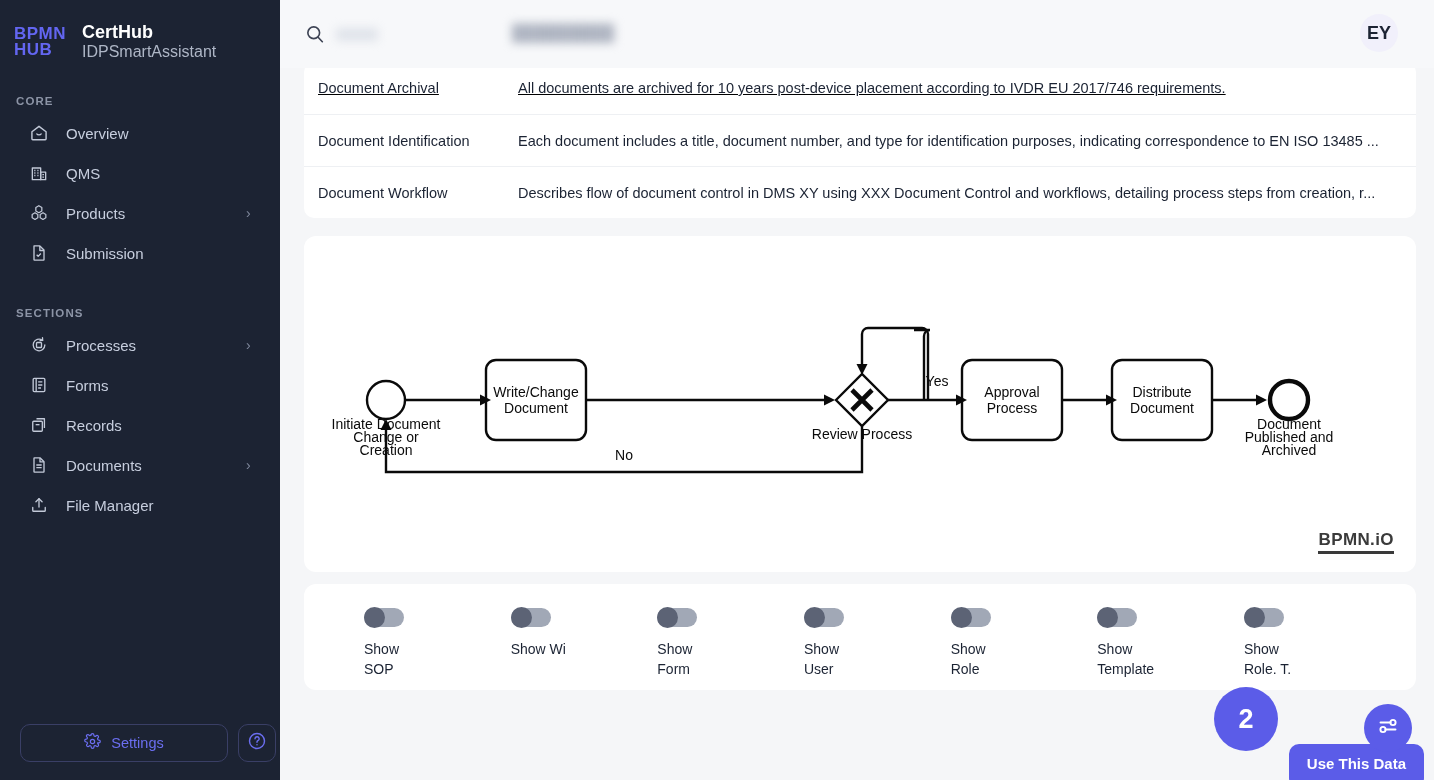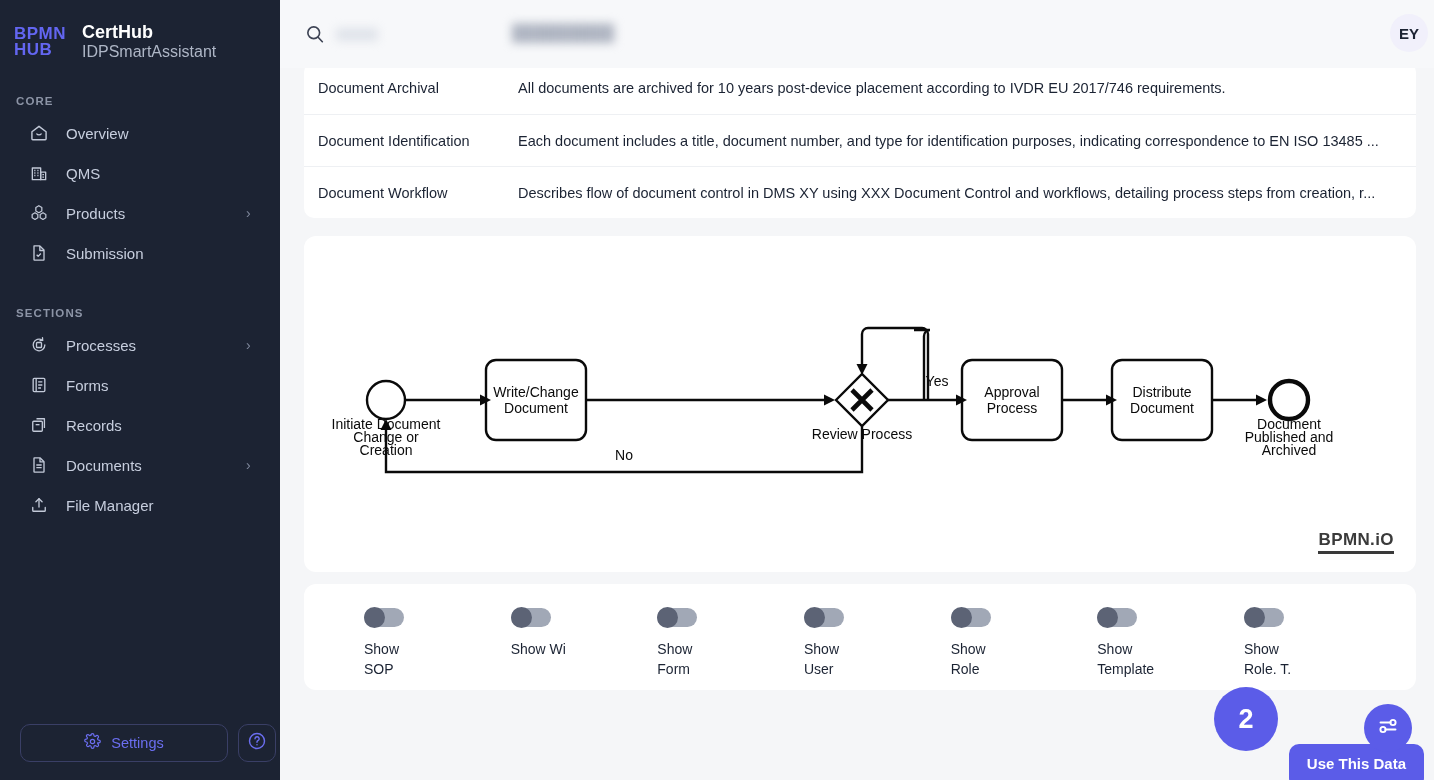--- a/index.html
+++ b/index.html
@@ -72,37 +72,37 @@
   .search-icon svg { width: 22px; height: 22px; display: block; }
   .blur-text {
     color: #8f96a6; font-size: 15px; filter: blur(5px); user-select: none;
     white-space: nowrap;
   }
   .blur-text.small { width: 42px; height: 13px; background: #dfe3ea;
                      border-radius: 3px; color: transparent; }
   .topbar-title { position: absolute; left: 232px; top: 24px; }
   .topbar-title .blur-text { font-size: 16px; font-weight: 600; color: #aeb4c1; }
   .avatar {
-    position: absolute; right: 6px; top: 14px;
+    position: absolute; right: 36px; top: 14px;
     width: 38px; height: 38px; border-radius: 50%;
     background: #f1f0fb; display: flex; align-items: center;
-    justify-content: center; color: #1c2333; font-size: 15px;
+    justify-content: center; color: #1c2333; font-size: 18px;
     font-weight: 700; cursor: pointer;
   }
 
   .content { padding: 0 18px 0 24px; }
 
   
   .table-card {
     background: #ffffff; border-radius: 10px; overflow: hidden;
     margin-top: -6px;
   }
   .trow { display: flex; align-items: center; height: 52px;
           border-top: 1px solid #eef0f3; padding: 0 14px; }
-  .trow:first-child { border-top: none; }
+  .trow:first-child { border-top: none; text-decoration: underline; }
   .tcell-key { width: 200px; flex: 0 0 200px; color: #1b2333;
                font-size: 14.5px; }
   .tcell-val { flex: 1; color: #1b2333; font-size: 14.5px;
                white-space: nowrap; overflow: hidden; text-overflow: ellipsis; }
 
   
   .diagram-card {
     background: #ffffff; border-radius: 12px; margin-top: 18px;
     height: 336px; position: relative; overflow: hidden;
   }

